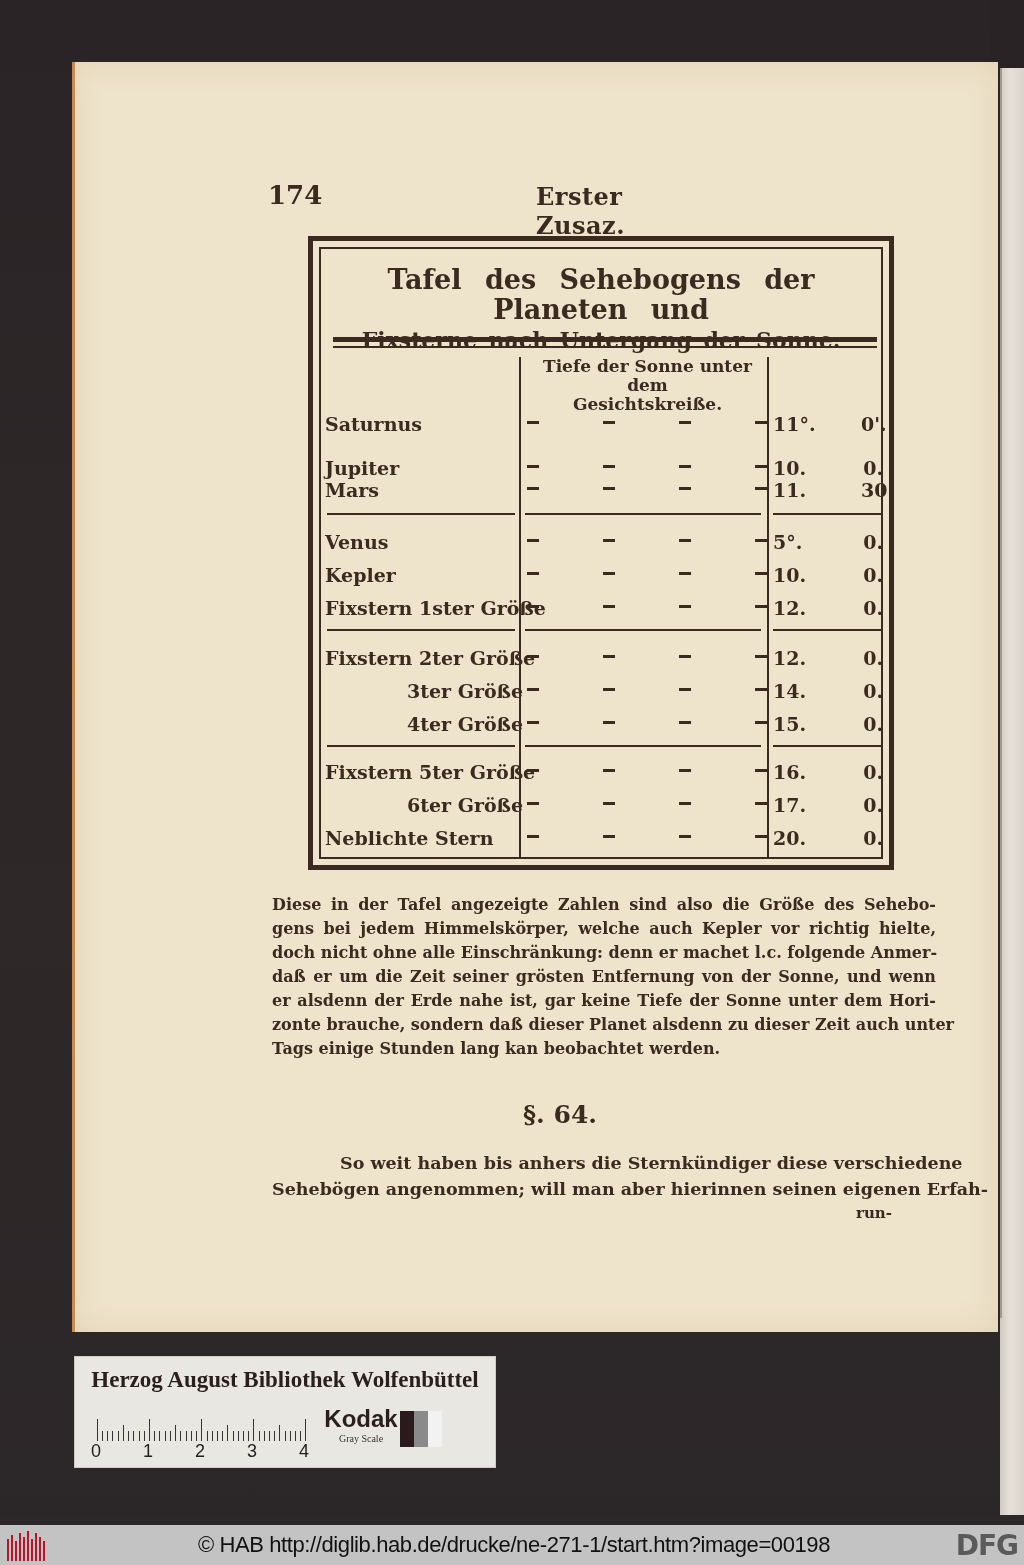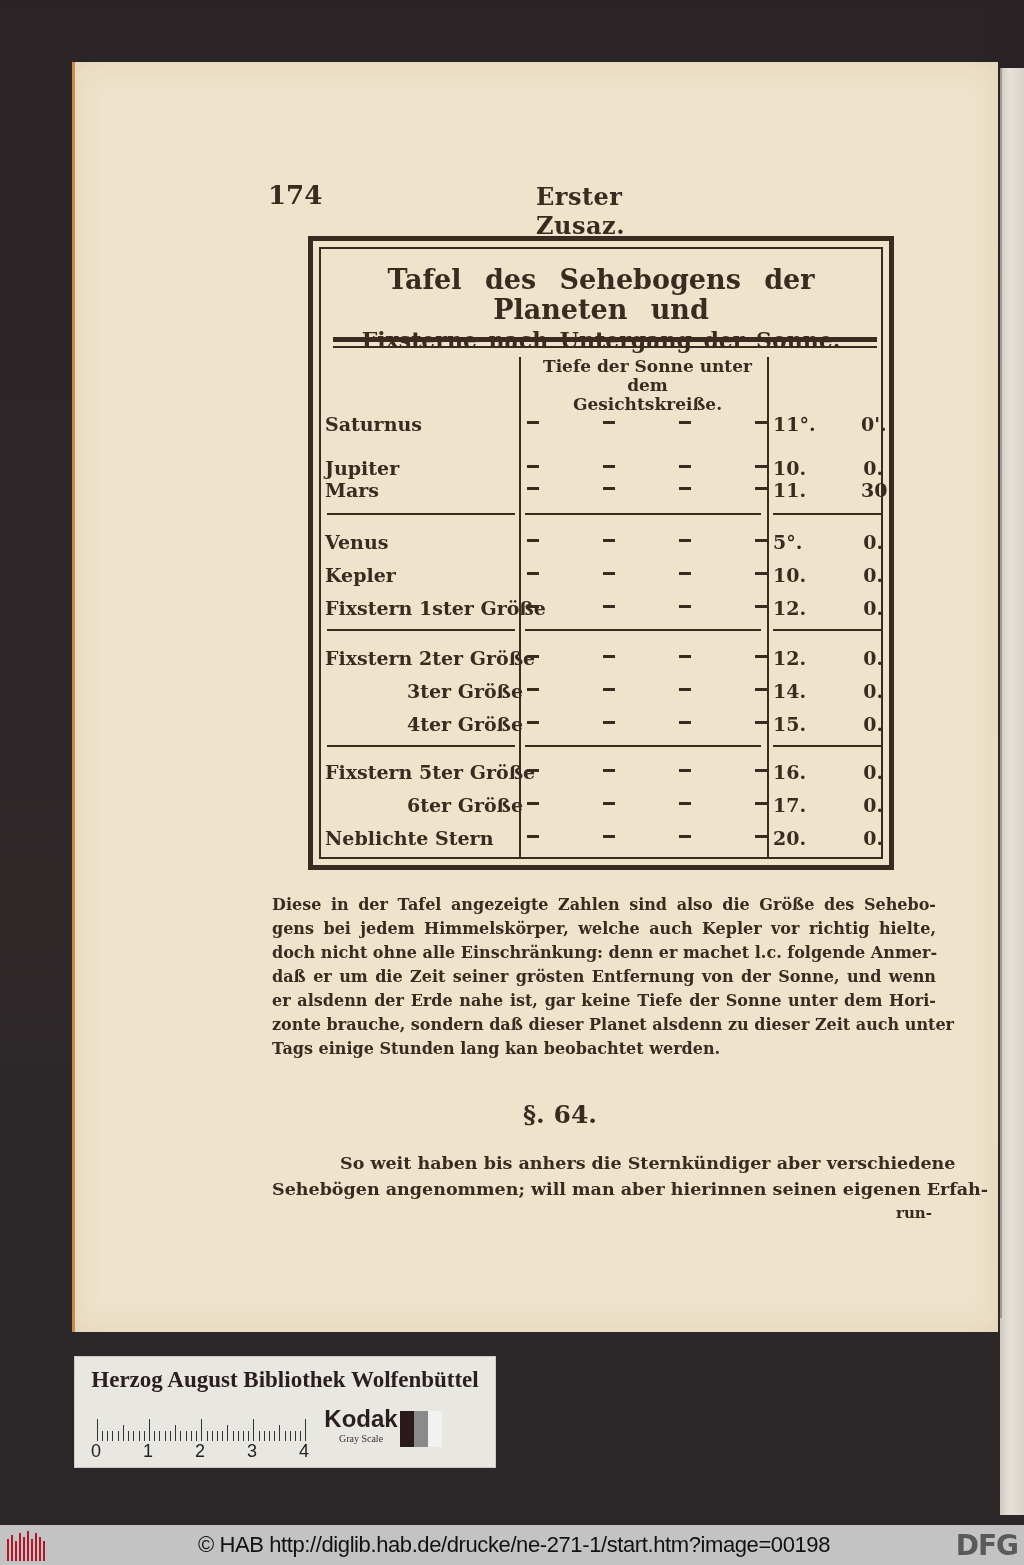--- a/index.html
+++ b/index.html
@@ -91,21 +91,21 @@
     position:absolute; left:0; width:1024px; top:1100px; text-align:center;
     font-size:25px; color:#3a2a20; font-weight:bold; padding-left:96px; box-sizing:border-box;
   }
   .para2 {
     position:absolute; left:272px; top:1150px; width:664px;
     font-size:17.5px; line-height:26px; color:#3a2a20; font-weight:bold;
   }
   .para2 span { display:block; white-space:nowrap; text-align-last:justify; }
   .para2 span.first { padding-left:68px; }
   .catchword {
-    position:absolute; left:896px; top:1204px; font-size:15px; color:#3a2a20; font-weight:bold;
+    position:absolute; left:856px; top:1204px; font-size:15px; color:#3a2a20; font-weight:bold;
   }
 
   
   .label {
     position:absolute; left:75px; top:1357px; width:420px; height:110px;
     background:#e9e7e2; box-shadow: 0 0 0 1px #cfcac2;
   }
   .label-title {
     position:absolute; left:0; right:0; top:10px; text-align:center;
     font-family:"Liberation Serif", serif; font-weight:bold; font-size:23px; color:#2a1e1e;
@@ -324,21 +324,21 @@
   <span>doch nicht ohne alle Einschränkung: denn er machet l.c. folgende Anmer-</span>
   <span>daß er um die Zeit seiner grösten Entfernung von der Sonne, und wenn</span>
   <span>er alsdenn der Erde nahe ist, gar keine Tiefe der Sonne unter dem Hori-</span>
   <span>zonte brauche, sondern daß dieser Planet alsdenn zu dieser Zeit auch unter</span>
   <span class="last">Tags einige Stunden lang kan beobachtet werden.</span>
 </div>
 
 <div class="section-mark">§. 64.</div>
 
 <div class="para2">
-  <span class="first">So weit haben bis anhers die Sternkündiger aber verschiedene</span>
+  <span class="first">So weit haben bis anhers die Sternkündiger diese verschiedene</span>
   <span>Sehebögen angenommen; will man aber hierinnen seinen eigenen Erfah-</span>
 </div>
 <div class="catchword">run-</div>
 
 <div class="label">
   <div class="label-title">Herzog August Bibliothek Wolfenbüttel</div>
   <div class="ruler">
     <div class="tick" style="left:0;height:22px"></div>
     <div class="tick" style="left:5px;height:10px"></div>
     <div class="tick" style="left:10px;height:10px"></div>

